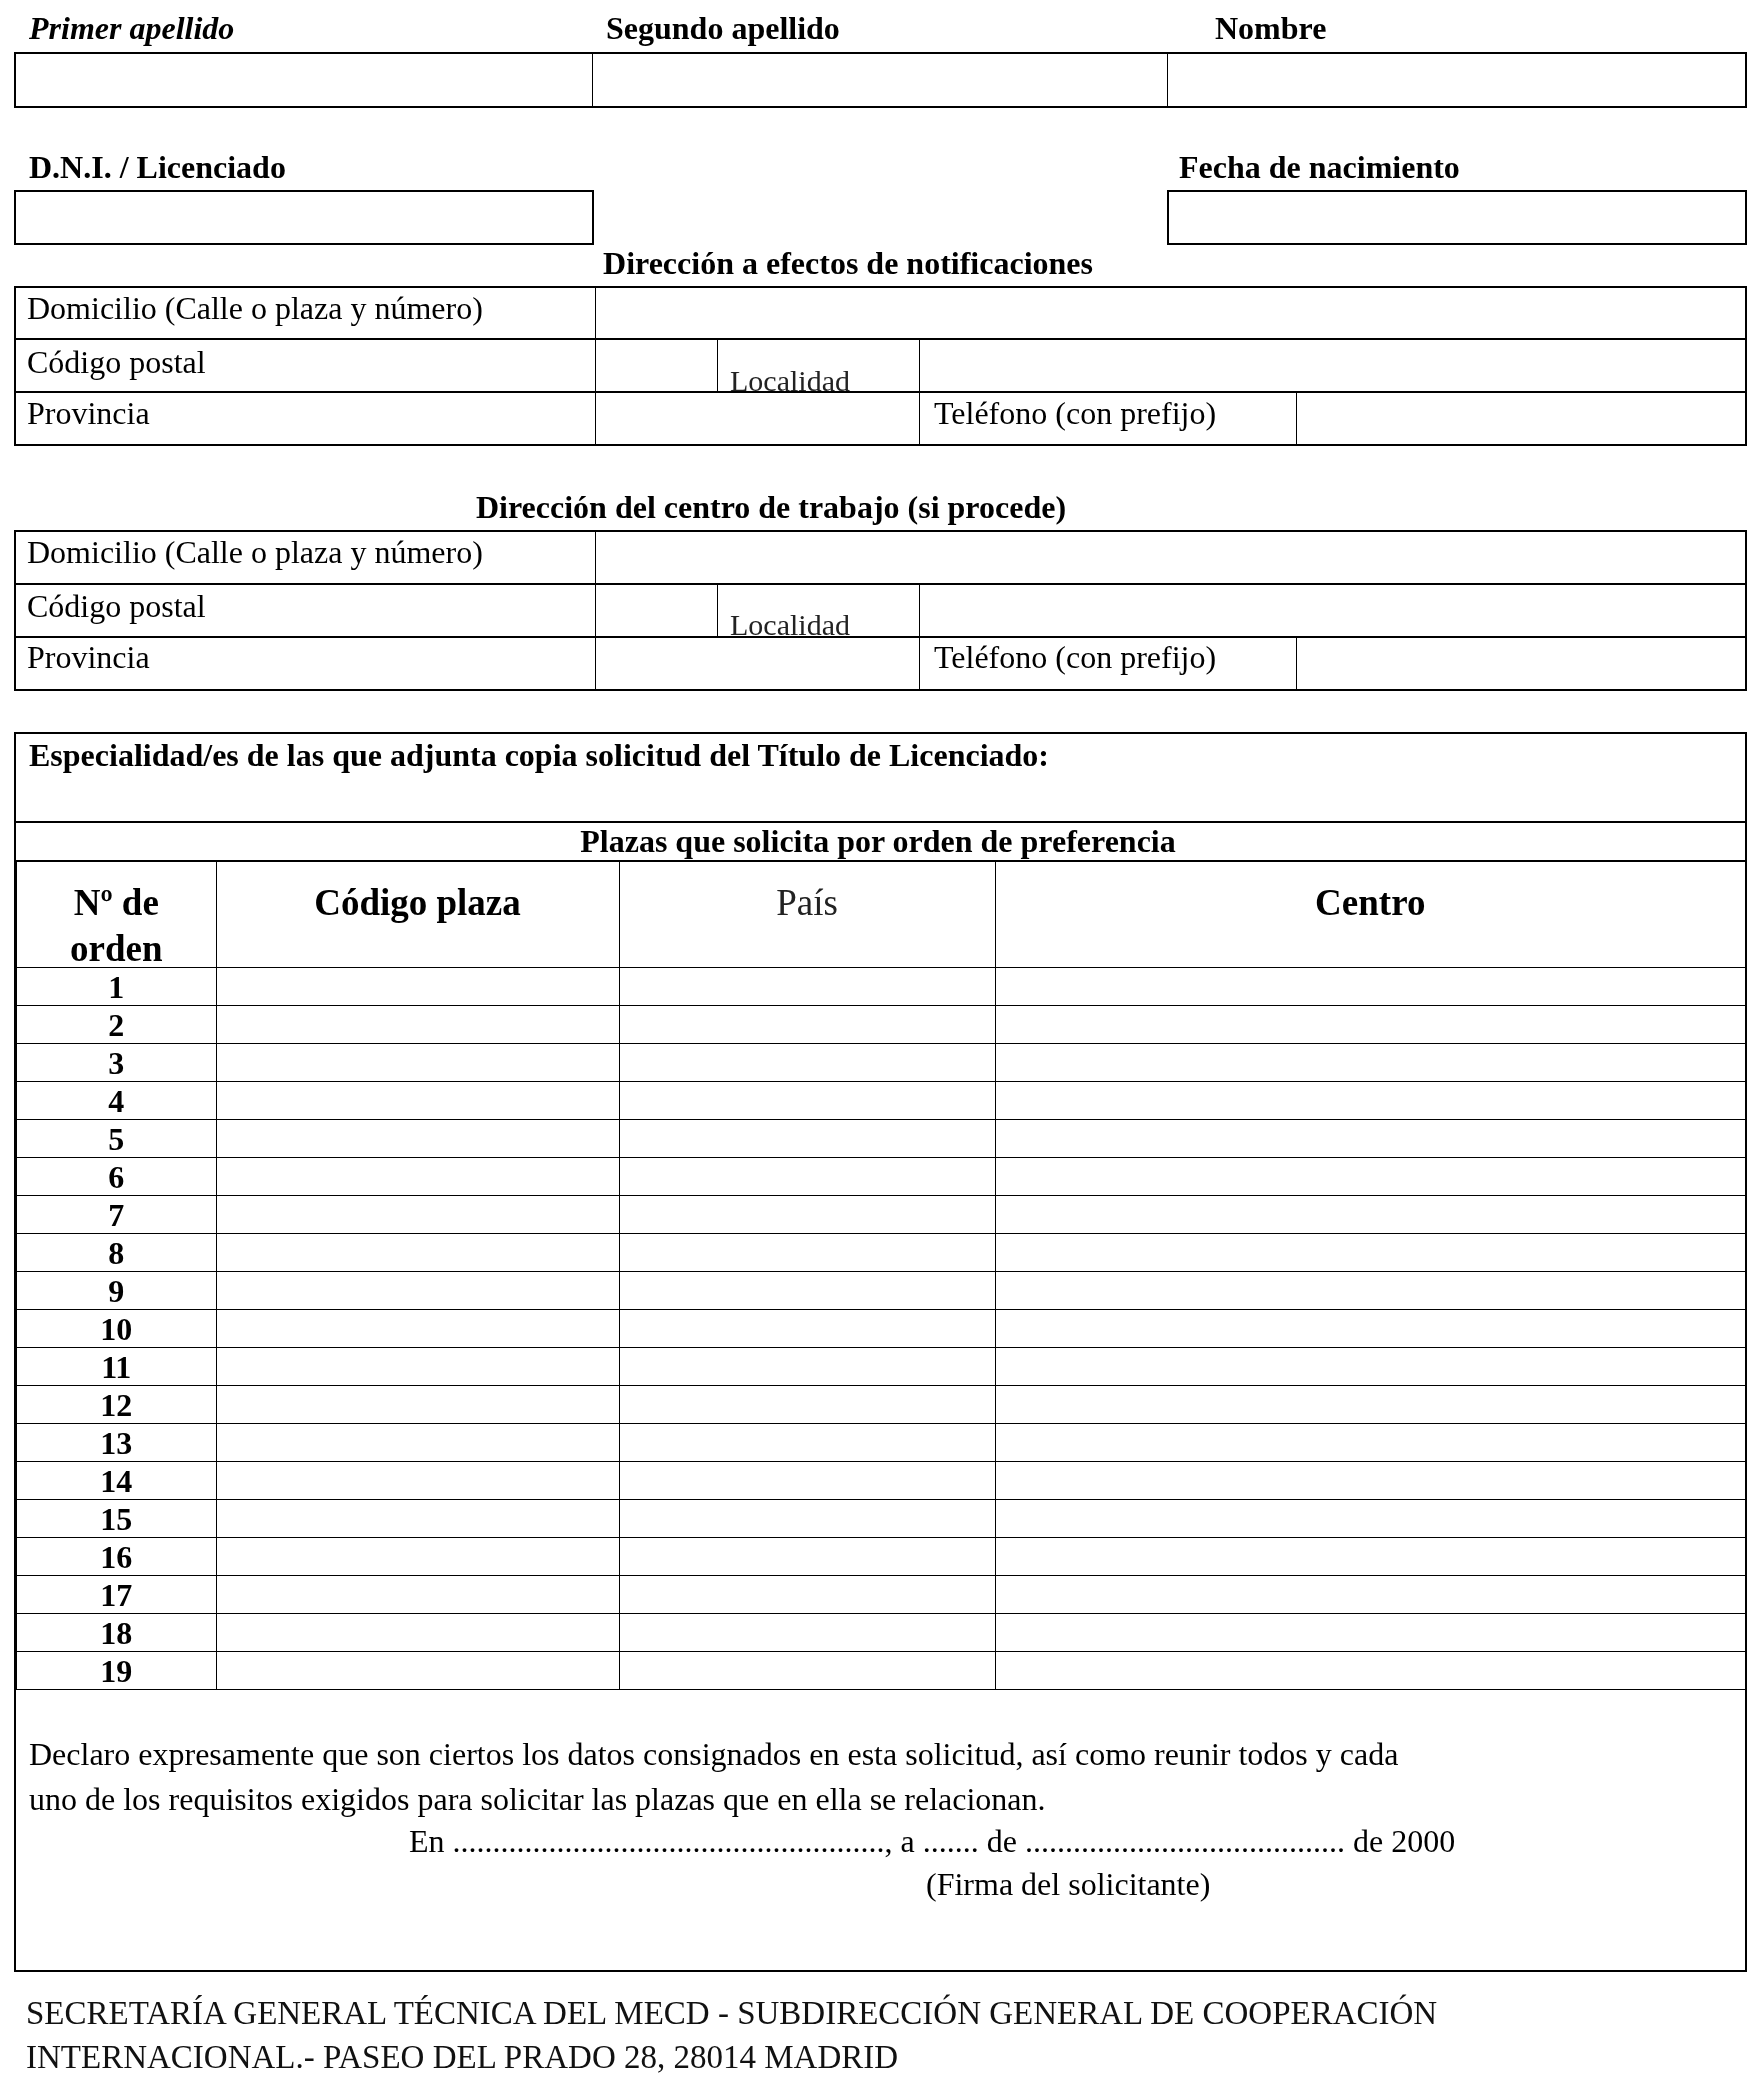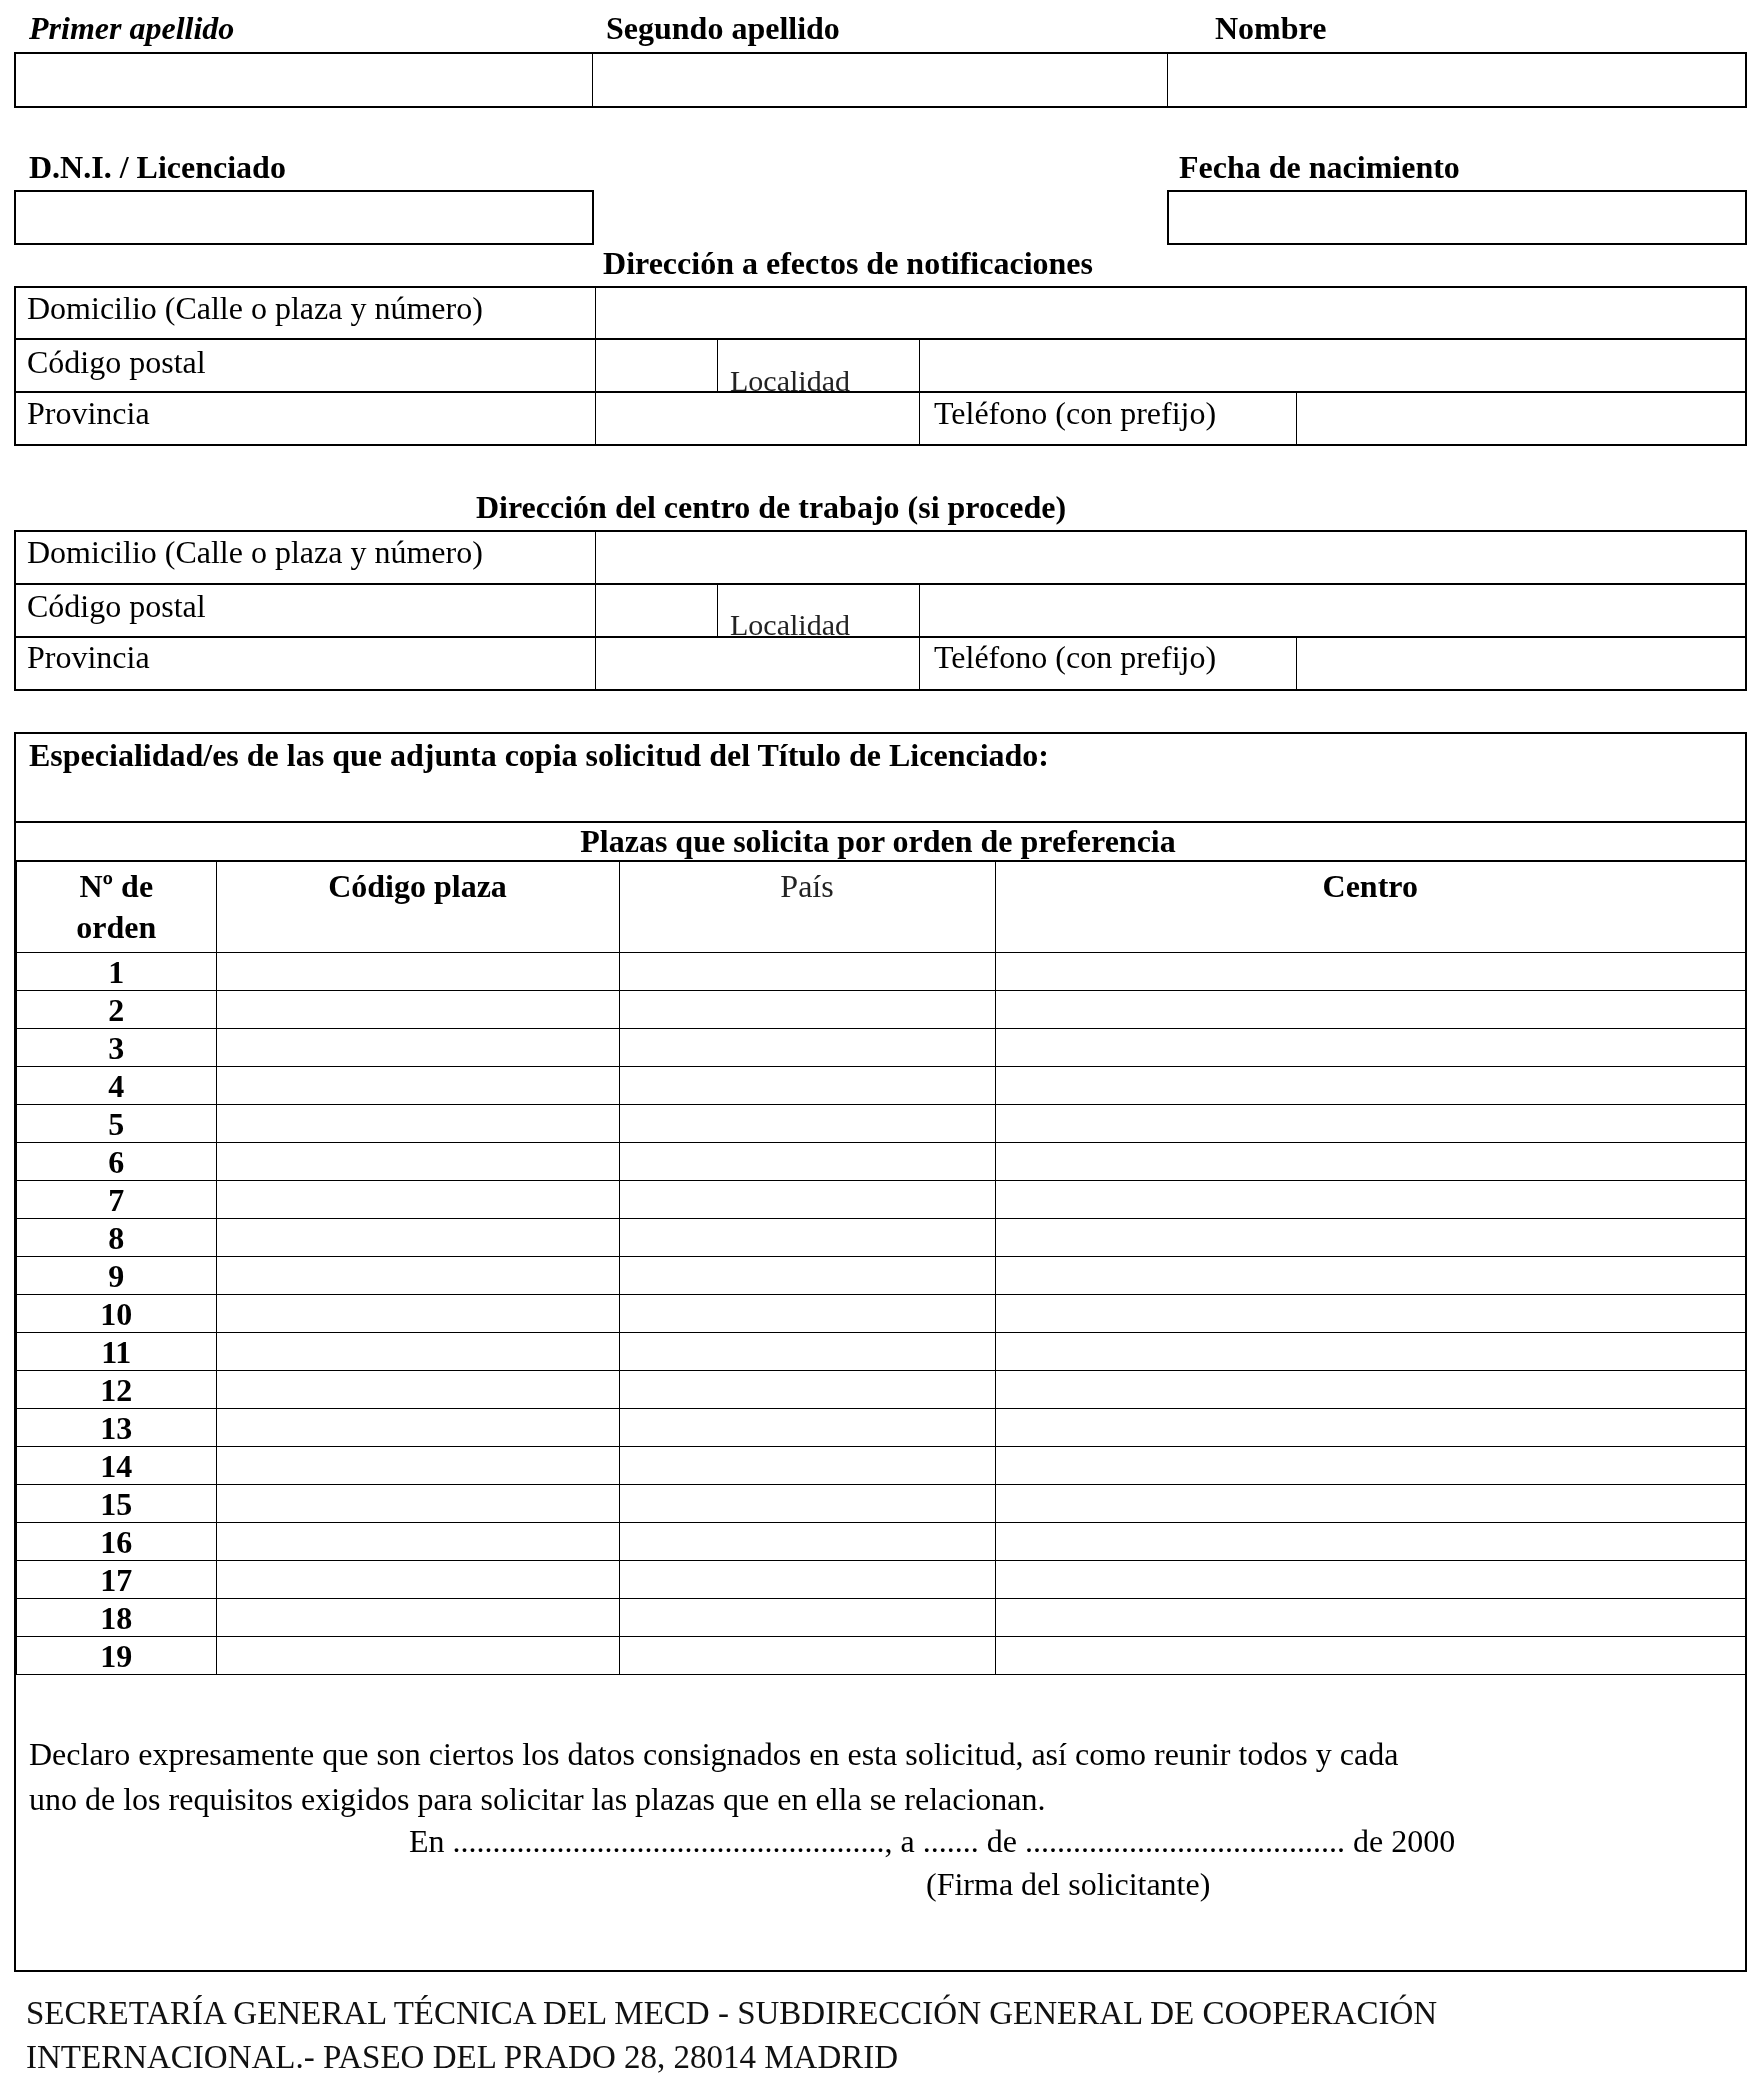--- a/index.html
+++ b/index.html
@@ -7,21 +7,21 @@
          font-family:"Liberation Serif", "DejaVu Serif", serif; color:#000; }
   .lbl { font-weight:bold; font-size:32px; line-height:1; }
   .box { position:absolute; border:2.3px solid #000; box-sizing:border-box; background:#fff; }
   .vline { position:absolute; border-left:1.5px solid #000; }
   .hline { position:absolute; border-top:2.3px solid #000; }
   .txt { position:absolute; font-size:32px; line-height:1; white-space:nowrap; }
   .sm { font-size:30px;margin-top:20px; }
   .cell-input { position:absolute; background:transparent; border:none; outline:none; font-family:inherit; font-size:27px; padding:0 7.6px; box-sizing:border-box; }
   table.plazas { position:absolute; border-collapse:collapse; table-layout:fixed; }
   table.plazas td { border:1.5px solid #000; padding:0; height:37px; font-weight:bold; font-size:32px; text-align:center; line-height:1; }
-  table.plazas tr.hdr td { height:82px; vertical-align:top; padding-top:8px; font-size:32px; }
+  table.plazas tr.hdr td { height:82px; vertical-align:top; padding-top:22px; font-size:37px; }
   table.plazas td.num { border-left:2.3px solid #000; }
   table.plazas td.last { border-right:2.3px solid #000; }
 </style>
 </head>
 <body>
 
 <div class="txt lbl" style="left:29px; top:12px;font-style:italic;">Primer apellido</div>
 <div class="txt lbl" style="left:606px; top:12px;">Segundo apellido</div>
 <div class="txt lbl" style="left:1179px; top:12px;margin-left:36px;">Nombre</div>
 

